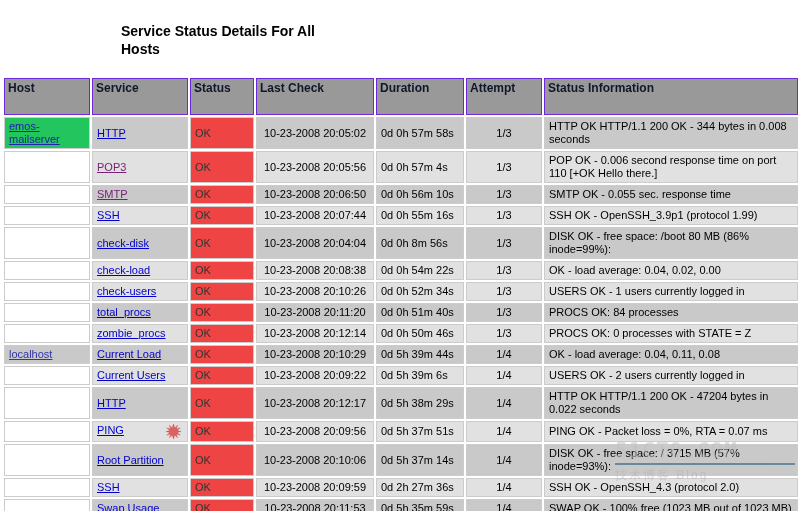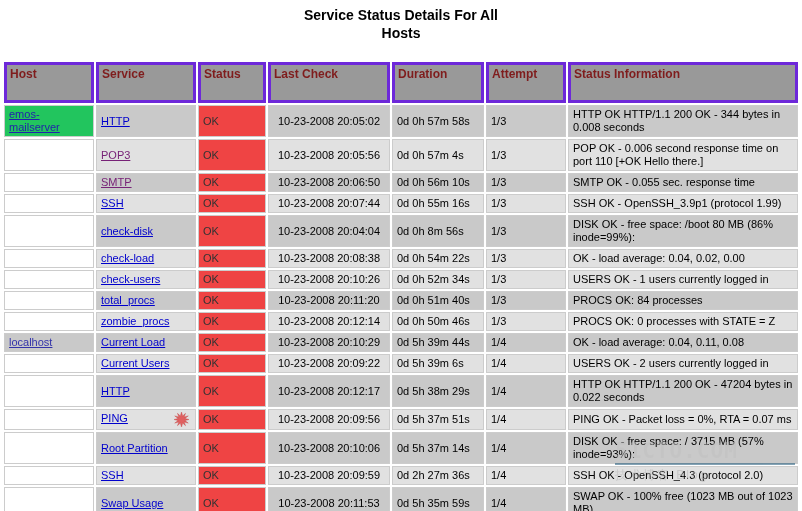--- a/index.html
+++ b/index.html
@@ -12,50 +12,49 @@
     height: 511px;
     font-family: "Liberation Sans", sans-serif;
     font-size: 11px;
     color: #000000;
     overflow: hidden;
     position: relative;
   }
 
   
   .page-title {
-    text-align: center;
     font-size: 14px;
     font-weight: bold;
     line-height: 18px;
-    padding-top: 6px;
+    padding-top: 22px;
     width: 560px;
     margin: 0 auto 0 auto;
     color: #000000;
   }
 
   
   .status-table {
     border-collapse: separate;
     border-spacing: 2px;
     width: 798px;
     margin: 18px 0 0 2px;
     table-layout: fixed;
     font-size: 11px;
   }
 
   .status-table th {
     background: #999999;
-    color: #7f1d1d;
+    color: #0f172a;
     text-align: left;
     font-weight: bold;
     font-size: 12px;
     padding: 2px 3px 3px 3px;
     vertical-align: top;
     height: 30px;
-    border: 3px solid #6d28d9;
+    border: 1px solid #6d28d9;
   }
   .th-inner {
     display: block;
     white-space: normal;
     line-height: 14px;
   }
 
   .status-table td {
     padding: 2px 4px;
     vertical-align: middle;
@@ -73,21 +72,21 @@
 
   .host-cell {
     width: 78px;
     vertical-align: top;
     padding-top: 3px;
   }
   .svc-cell    { width: 88px; }
   .status-cell { width: 56px; }
   .check-cell  { width: 110px; white-space: nowrap; text-align: center; }
   .dur-cell    { width: 80px; white-space: nowrap; }
-  .att-cell    { width: 68px; }
+  .att-cell    { width: 68px; text-align: center; }
   .info-cell   { width: auto; }
 
   a.link {
     color: #0000cc;
     text-decoration: underline;
     cursor: pointer;
   }
   a.link.visited {
     color: #772277;
   }

